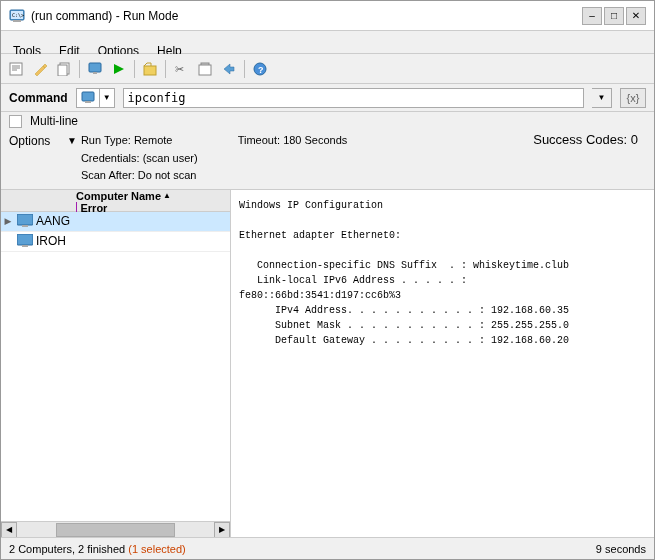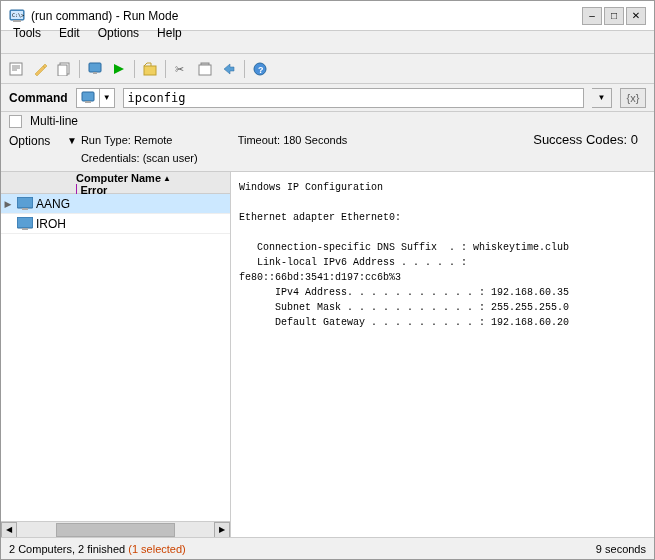--- a/index.html
+++ b/index.html
@@ -57,21 +57,21 @@
       cursor: pointer;
       font-size: 10px;
       display: flex;
       align-items: center;
       justify-content: center;
     }
     
     .menu-bar {
       height: 15px;
       display: flex;
-      align-items: flex-end;
+      align-items: flex-start;
       padding: 11px 4px;
       background: #f0f0f0;
       border-bottom: 1px solid #ccc;
       gap: 2px;
     }
     .menu-item {
       padding: 2px 8px;
       cursor: pointer;
       font-size: 12px;
     }
@@ -491,20 +491,21 @@
   </div>
 
   <div class="options-section">
     <span class="options-label">Options</span>
     <div class="options-row-flex">
       <div class="options-details">
         <span class="options-arrow">▼</span>
         <div class="options-text">
           <div>Run Type: Remote</div>
           <div>Credentials: (scan user)</div>
+          <div>Scan After: Do not scan</div>
         </div>
       </div>
       <span class="options-timeout">Timeout: 180 Seconds</span>
       <span class="options-success">Success Codes: 0</span>
     </div>
   </div>
 
   <div class="main-content">
 
     <div class="left-panel">

